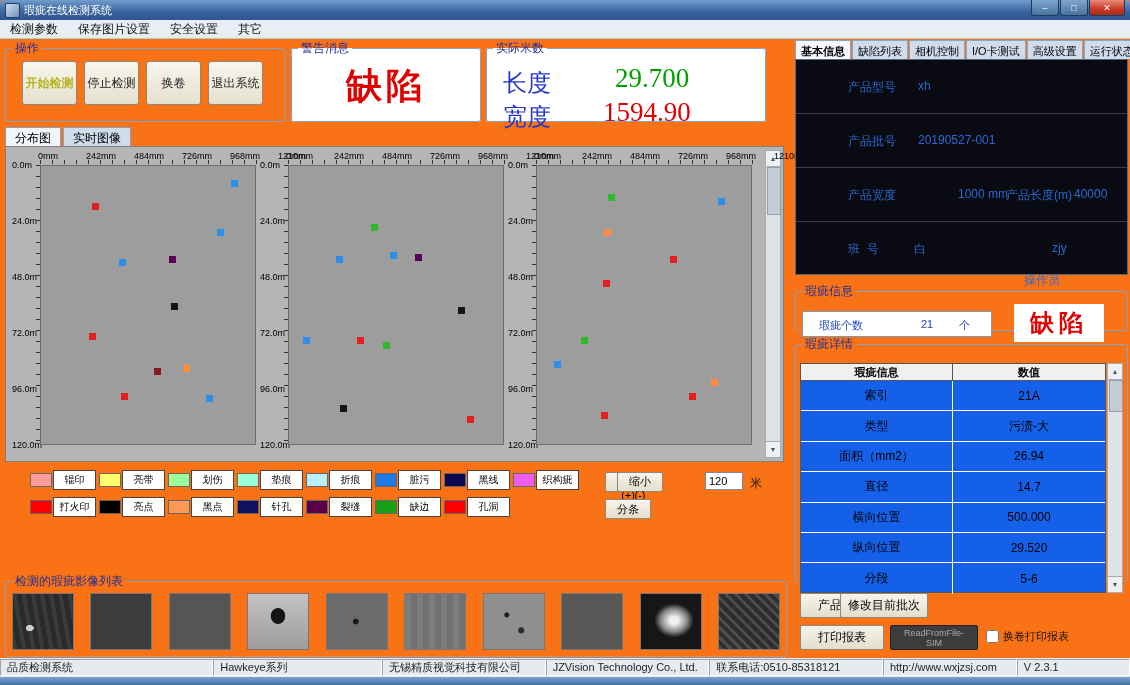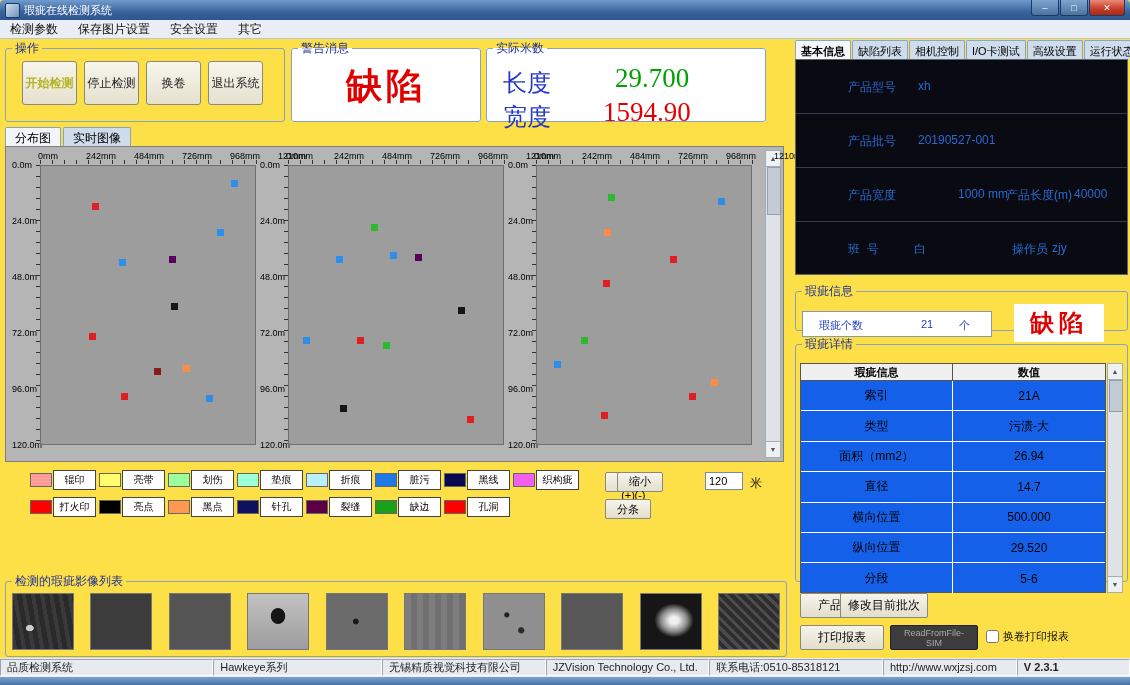--- a/index.html
+++ b/index.html
@@ -1,17 +1,17 @@
 <!DOCTYPE html>
 <html><head>
 <meta charset="utf-8">
 <style>
   html,body{margin:0;padding:0;background:#7a7a7a;}
   body{font-family:"Liberation Sans","DejaVu Sans",sans-serif;}
-  .window{position:relative;width:1130px;height:685px;background:#fde047;overflow:hidden;}
+  .window{position:relative;width:1130px;height:685px;background:#f97316;overflow:hidden;}
   [data-interactable="true"]{cursor:pointer;}
 
   
   .titlebar{position:absolute;left:0;top:0;width:100%;height:20px;
     background:linear-gradient(#709ccd,#39639c 60%,#2d5590);
     border-radius:4px 4px 0 0;color:#fff;z-index:30;}
   .app-icon{position:absolute;left:5px;top:3px;width:13px;height:13px;
     background:linear-gradient(135deg,#cfe0f0,#7090b8);border:1px solid #1d3a60;border-radius:2px;}
   .titlebar .title{position:absolute;left:24px;top:3px;font-size:11px;}
   .win-controls{position:absolute;right:5px;top:0;display:flex;}
@@ -121,21 +121,21 @@
     border:1px solid #5a6575;box-sizing:border-box;color:#2a6ad0;font-size:12px;}
   .info-row{position:relative;height:53px;border-bottom:1px solid #3a3a4e;}
   .info-row:last-child{border-bottom:none;}
   .info-row span{position:absolute;top:19px;white-space:pre;}
   .info-row .a{left:52px;}
   .info-row .b{left:122px;}
   .r3 .b{left:162px;}
   .r3 .c{left:210px;}
   .r3 .d{left:278px;}
   .r4 .b{left:118px;}
-  .r4 .c{left:216px;}
+  .r4 .c{left:228px;margin-top:31px;}
   .r4 .d{left:256px;}
 
   .definfo-group{left:795px;top:283px;width:333px;height:48px;}
   .count-box{position:absolute;left:6px;top:11px;width:190px;height:26px;background:#fff;
     border:1px solid #8899aa;box-sizing:border-box;}
   .count-box span{position:absolute;top:6px;font-size:11px;color:#2040c0;}
   .cb-l{left:16px;} .cb-v{left:118px;} .cb-u{left:156px;}
   .alert-box{position:absolute;left:218px;top:4px;width:90px;height:38px;background:#fff;
     display:flex;align-items:center;justify-content:center;font-size:24px;font-weight:bold;
     color:#e00000;letter-spacing:5px;}
@@ -500,17 +500,17 @@
     <span data-interactable="false">换卷打印报表</span>
   </label>
 
   <div class="statusbar" id="statusbar" data-interactable="false">
       <div class="seg" data-interactable="false" style="width: 215px;">品质检测系统</div>
       <div class="seg" data-interactable="false" style="width: 170px;">Hawkeye系列</div>
       <div class="seg" data-interactable="false" style="width: 165px;">无锡精质视觉科技有限公司</div>
       <div class="seg" data-interactable="false" style="width: 165px;">JZVision Technology Co., Ltd.</div>
       <div class="seg" data-interactable="false" style="width: 175px;">联系电话:0510-85318121</div>
       <div class="seg" data-interactable="false" style="width: 135px;">http://www.wxjzsj.com</div>
-      <div class="seg" data-interactable="false" style="width: 114px; font-weight: bold;">V 2.3.1</div>
+      <div class="seg" data-interactable="false" style="width: 114px;">V 2.3.1</div>
     </div>
   <div class="bottom-edge" data-interactable="false"></div>
 
 </div>
 
 </body></html>

